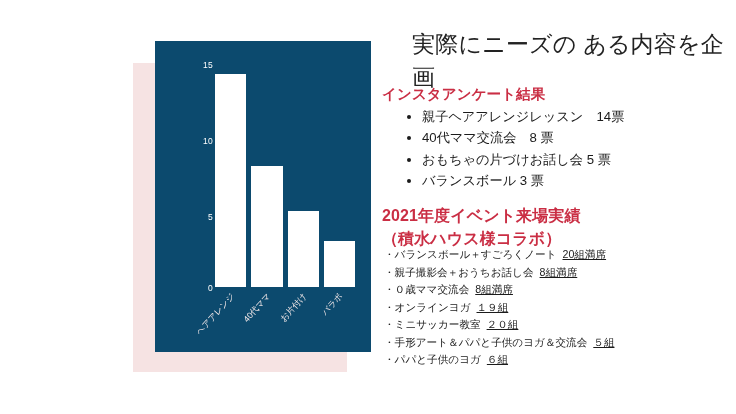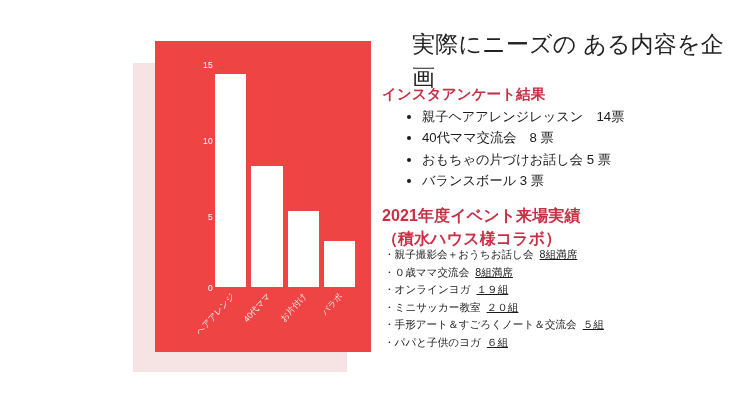--- a/index.html
+++ b/index.html
@@ -30,21 +30,21 @@
     width: 214px;
     height: 309px;
     background: #f6e3e3;
   }
   #chart-panel {
     position: absolute;
     left: 155px;
     top: 41px;
     width: 216px;
     height: 311px;
-    background: #ef4444;
+    background: #0c4a6e;
   }
   #plot {
     position: absolute;
     left: 0;
     top: 0;
     width: 216px;
     height: 311px;
   }
   .y-tick-label {
     position: absolute;
@@ -239,31 +239,34 @@
     <li>40代ママ交流会　8 票</li>
     <li>おもちゃの片づけお話し会 5 票</li>
     <li>バランスボール 3 票</li>
   </ul>
 
   <div id="events-heading" class="section-heading">2021年度イベント来場実績
 （積水ハウス様コラボ）</div>
 
   <ul id="events-list">
     <li>
+      <span>・</span><span>バランスボール＋すごろくノート</span><span class="ev-count">20組満席</span>
+    </li>
+    <li>
       <span>・</span><span>親子撮影会＋おうちお話し会</span><span class="ev-count">8組満席</span>
     </li>
     <li>
       <span>・</span><span>０歳ママ交流会</span><span class="ev-count">8組満席</span>
     </li>
     <li>
       <span>・</span><span>オンラインヨガ</span><span class="ev-count">１９組</span>
     </li>
     <li>
       <span>・</span><span>ミニサッカー教室</span><span class="ev-count">２０組</span>
     </li>
     <li>
-      <span>・</span><span>手形アート＆すごろくノート＆交流会</span><span class="ev-count">５組</span>
+      <span>・</span><span>手形アート＆パパと子供のヨガ＆交流会</span><span class="ev-count">５組</span>
     </li>
     <li>
       <span>・</span><span>パパと子供のヨガ</span><span class="ev-count">６組</span>
     </li>
   </ul>
 </div>
 
 </body></html>

